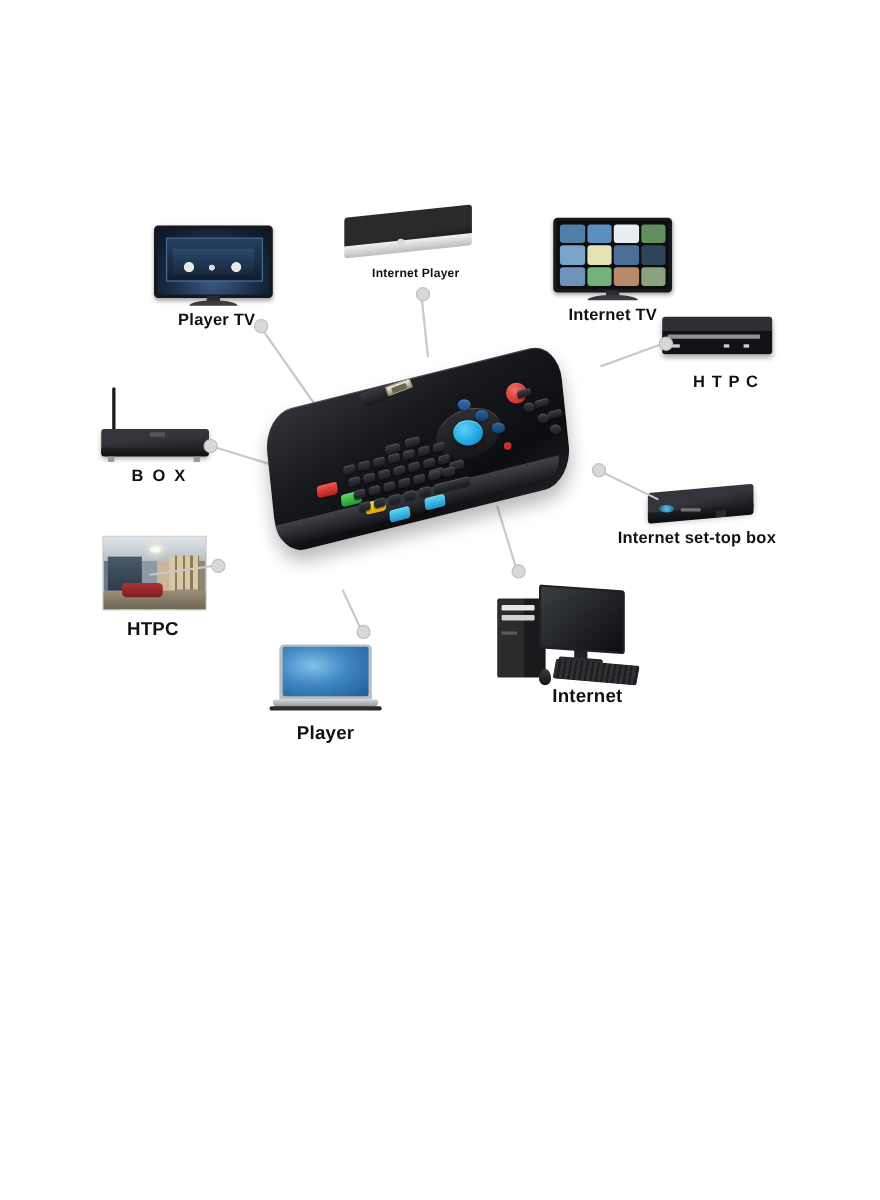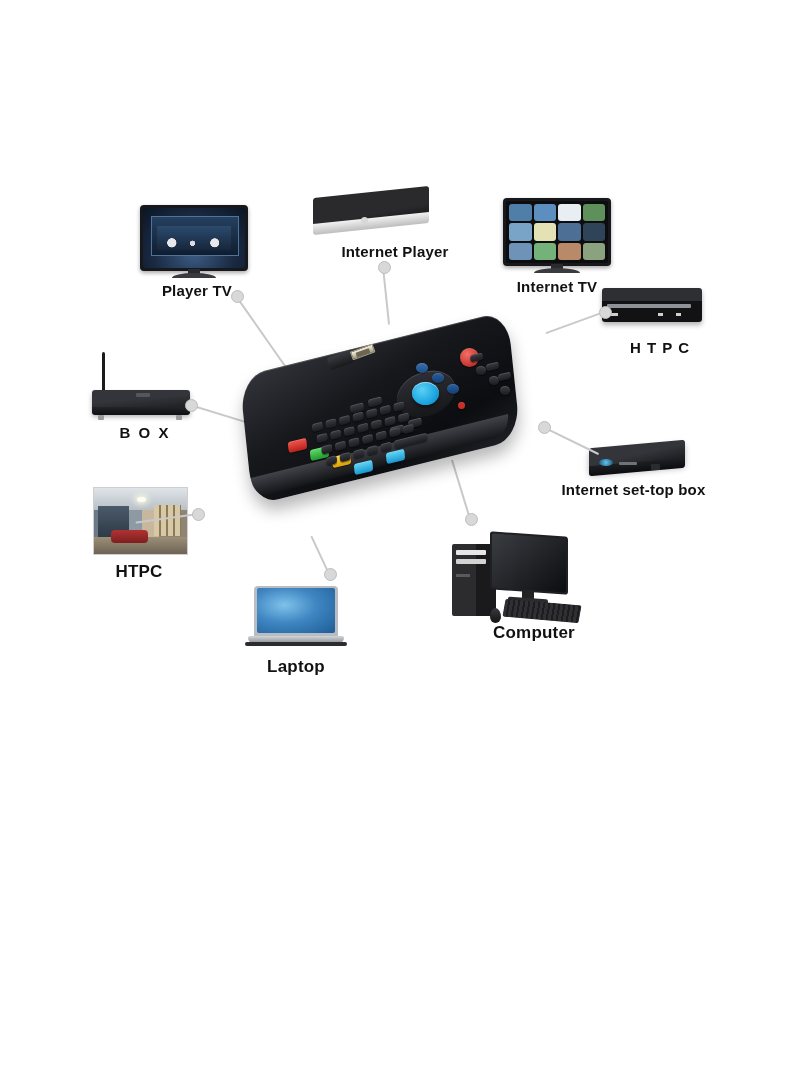--- a/index.html
+++ b/index.html
@@ -250,21 +250,21 @@
     </div>
     <div class="label" style="left:147px;top:282px;width:100px;font-size:15px;">Player TV</div>
 
     <div class="dev" style="left:313px;top:192px;width:116px;height:42px;">
       <div class="slab" style="left:0;top:0;width:116px;height:28px;">
         <div class="top" style="background:linear-gradient(175deg,#2a2a2c 0 72%, #1a1a1c 100%);"></div>
         <div class="front" style="background:linear-gradient(180deg,#f2f2f2,#bdbdbd);"></div>
       </div>
       <div class="abs" style="left:48px;top:25px;width:7px;height:7px;border-radius:50%;background:#d8d8d8;"></div>
     </div>
-    <div class="label" style="left:320px;top:243px;width:150px;font-size:15px;">Internet Player</div>
+    <div class="label" style="left:303px;top:243px;width:150px;font-size:11px;">Internet Player</div>
 
     <div class="dev" style="left:503px;top:198px;width:108px;height:78px;">
       <div class="tv-frame" style="left:0;top:0;width:108px;height:68px;">
         <div class="tv-screen">
           <div class="screen-apps">
             <i style="background:#4f7fa8"></i>
               <i style="background:#5c8fc0"></i>
             <i style="background:#e8eef2"></i>
               <i style="background:#5f8f5a"></i>
             <i style="background:#7aa3c8"></i>
@@ -331,37 +331,37 @@
     <div class="label" style="left:96px;top:562px;width:86px;font-size:17px;">HTPC</div>
 
     <div class="dev" style="left:248px;top:586px;width:96px;height:66px;">
       <div class="lap-lid" style="left:6px;top:0;width:84px;height:50px;">
         <div class="lap-screen" style="background:
              radial-gradient(ellipse at 35% 38%, #7fc2ea 0%, #3f86c2 45%, #1e5d96 100%);"></div>
       </div>
       <div class="lap-base" style="left:0;top:50px;width:96px;height:7px;"></div>
       <div class="abs" style="left:-3px;top:56px;width:102px;height:4px;border-radius:2px;background:#2b2c30;"></div>
     </div>
-    <div class="label" style="left:250px;top:657px;width:92px;font-size:17px;">Laptop</div>
+    <div class="label" style="left:250px;top:657px;width:92px;font-size:17px;">Player</div>
 
     <div class="dev" style="left:444px;top:524px;width:150px;height:100px;">
       <div class="tower" style="left:8px;top:20px;width:44px;height:72px;"></div>
       <div class="abs" style="left:12px;top:26px;width:30px;height:5px;background:#e6e6e6;border-radius:1px;"></div>
       <div class="abs" style="left:12px;top:35px;width:30px;height:5px;background:#d2d2d2;border-radius:1px;"></div>
       <div class="abs" style="left:12px;top:50px;width:14px;height:3px;background:#5a5a5e;"></div>
       <div class="monitor" style="left:46px;top:10px;width:78px;height:58px;transform:skewY(4deg);">
         <div class="m-scr"></div>
       </div>
       <div class="abs" style="left:78px;top:66px;width:12px;height:10px;background:#222;transform:skewY(4deg);"></div>
       <div class="abs" style="left:64px;top:74px;width:40px;height:5px;background:#2b2b2f;border-radius:2px;transform:skewY(4deg);"></div>
       <div class="keyboard" style="left:60px;top:78px;width:76px;height:18px;transform:skewY(5deg) skewX(-10deg);"></div>
       <div class="abs" style="left:46px;top:84px;width:11px;height:15px;border-radius:50%/60% 60% 40% 40%;
            background:linear-gradient(180deg,#3a3a3e,#141416);"></div>
     </div>
-    <div class="label" style="left:489px;top:623px;width:90px;font-size:17px;">Computer</div>
+    <div class="label" style="left:489px;top:623px;width:90px;font-size:17px;">Internet</div>
 
     <div class="lead-line" style="left:236px;top:295px;width:98px;transform:rotate(55deg);"></div>
     <div class="lead-dot" style="left:231px;top:290px;"></div>
 
     <div class="lead-line" style="left:383px;top:266px;width:58px;transform:rotate(84deg);"></div>
     <div class="lead-dot" style="left:378px;top:261px;"></div>
 
     <div class="lead-line" style="left:604px;top:311px;width:62px;transform:rotate(160deg);"></div>
     <div class="lead-dot" style="left:599px;top:306px;"></div>
 

